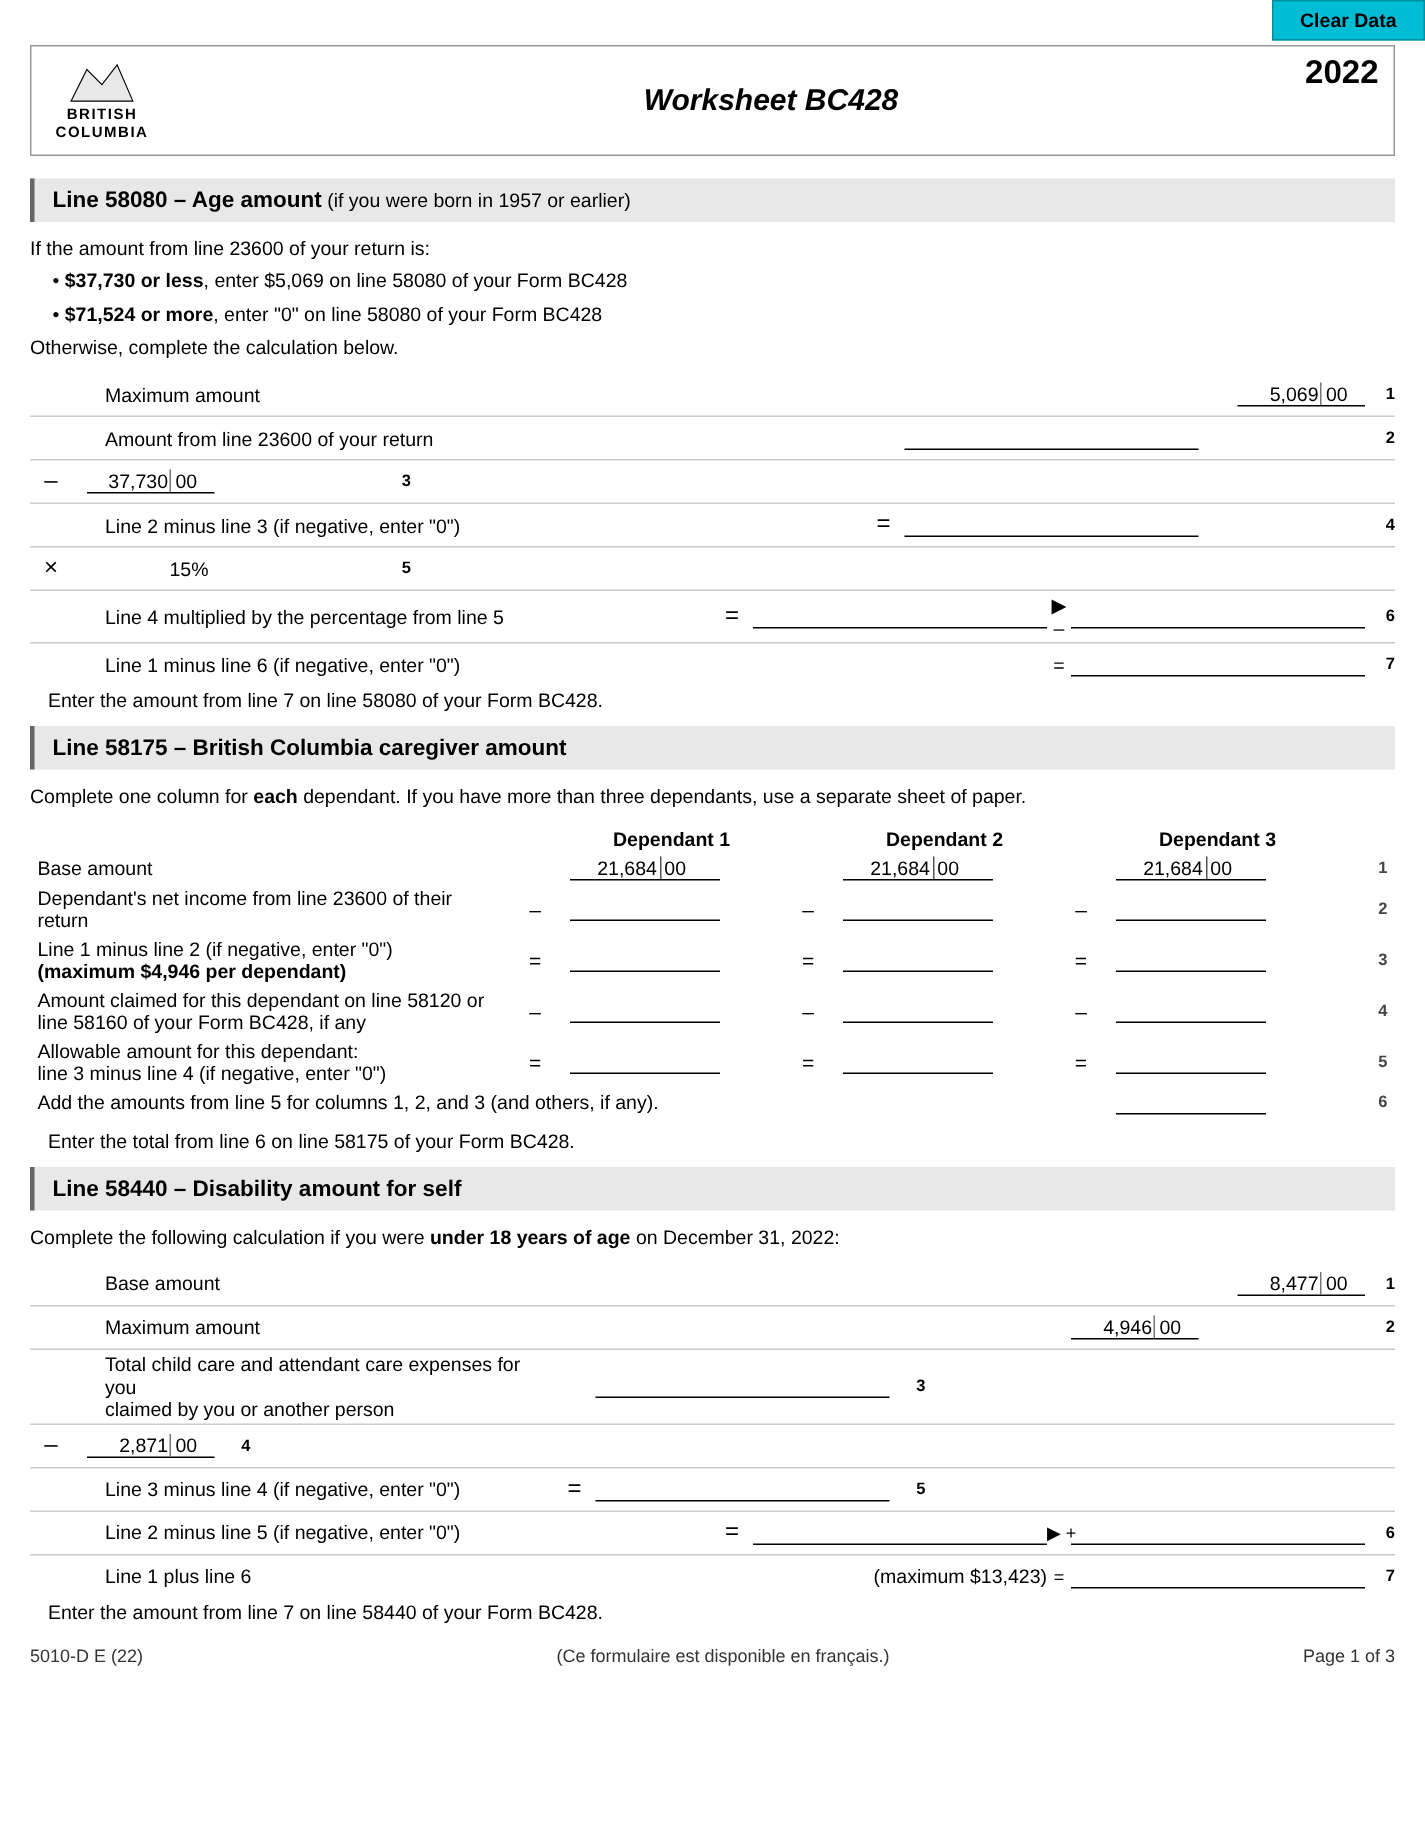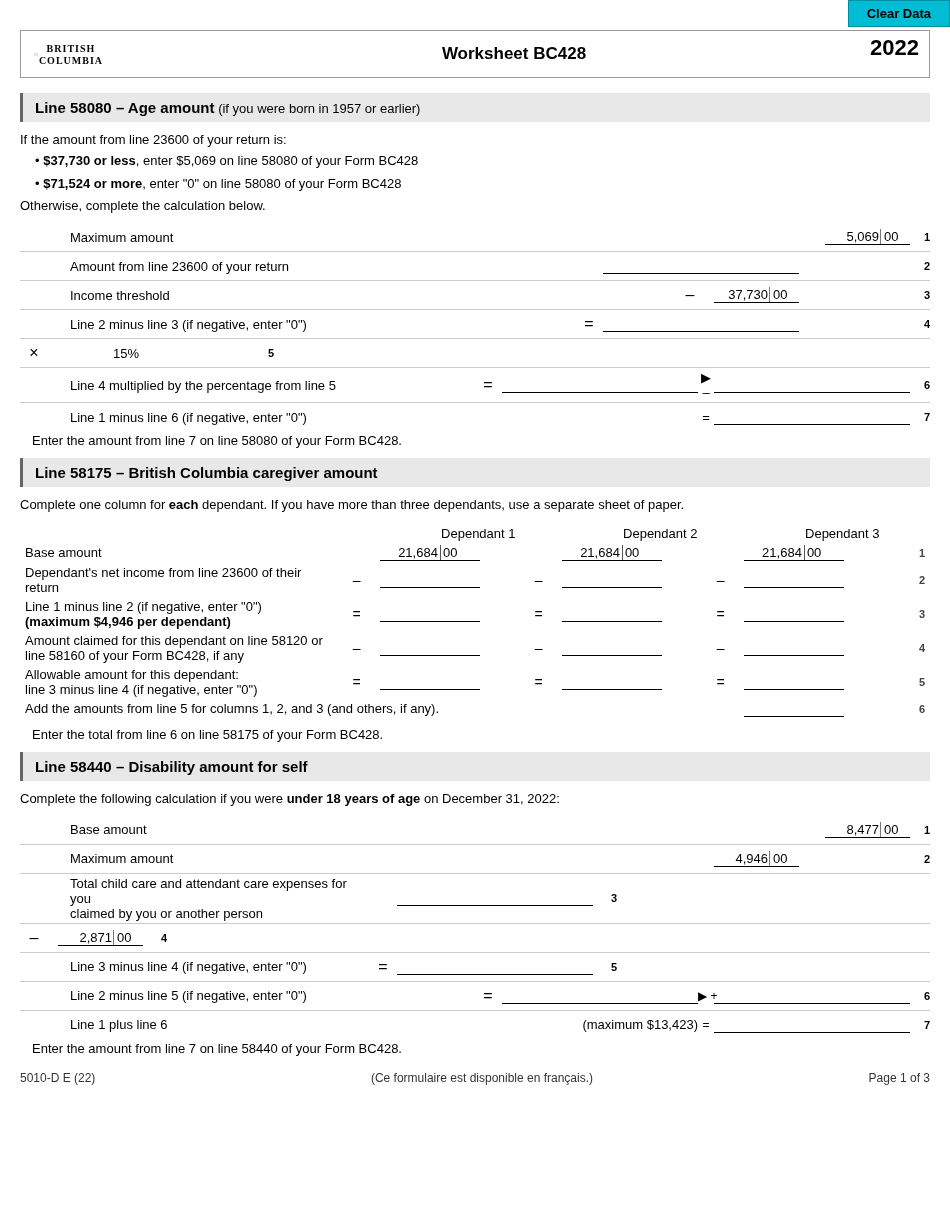--- a/index.html
+++ b/index.html
@@ -34,41 +34,41 @@
       margin: 30px 20px 10px 20px;
       display: flex;
       align-items: center;
       padding: 8px 12px;
       position: relative;
     }
     .bc-logo {
       width: 70px;
       margin-right: 8px;
       display: flex;
-      flex-direction: row;
+      flex-direction: column;
       align-items: center;
-      font-family: Liberation Serif, serif;
     }
     .bc-logo .mountain-svg {
       width: 60px;
       height: 30px;
     }
     .bc-logo .bc-text {
       font-size: 10px;
       font-weight: bold;
       letter-spacing: 1px;
       text-align: center;
       line-height: 1.2;
       margin-top: 2px;
     }
     .worksheet-title {
       flex: 1;
       text-align: center;
-      font-size: 17px;
+      font-size: 20px;
       font-weight: bold;
+      font-style: italic;
     }
     .year-label {
       position: absolute;
       top: 0;
       right: 0;
       font-size: 22px;
       font-weight: bold;
       padding: 4px 10px;
     }
 
@@ -112,22 +112,22 @@
       width: calc(100% - 40px);
       margin: 0 20px 8px 20px;
       border-collapse: collapse;
     }
     .caregiver-table td, .caregiver-table th {
       padding: 2px 5px;
       vertical-align: middle;
       font-size: 13px;
     }
     .caregiver-table .dep-header {
-      text-align: right;
-      font-weight: normal;
+      text-align: center;
+      font-weight: bold;
       width: 130px;
     }
     .caregiver-table .line-col {
       width: 22px;
       text-align: right;
       font-size: 11px;
       color: #444;
       font-weight: bold;
     }
     .caregiver-table .op-col {
@@ -316,21 +316,20 @@
         <span class="cents"></span>
       </div>
     </div>
     <div class="lw-arr"></div>
     <div class="lw-res"></div>
     <div class="lw-num">2</div>
   </div>
   <div class="hr-sep"></div>
 
   <div class="lw">
-    <div class="lw-label">Income threshold</div>
     <div class="lw-op" style="font-size:16px;">–</div>
     <div class="lw-val">
       <div class="val-display">
         <span class="main">37,730</span>
         <span class="cents">00</span>
       </div>
     </div>
     <div class="lw-arr"></div>
     <div class="lw-res"></div>
     <div class="lw-num">3</div>

